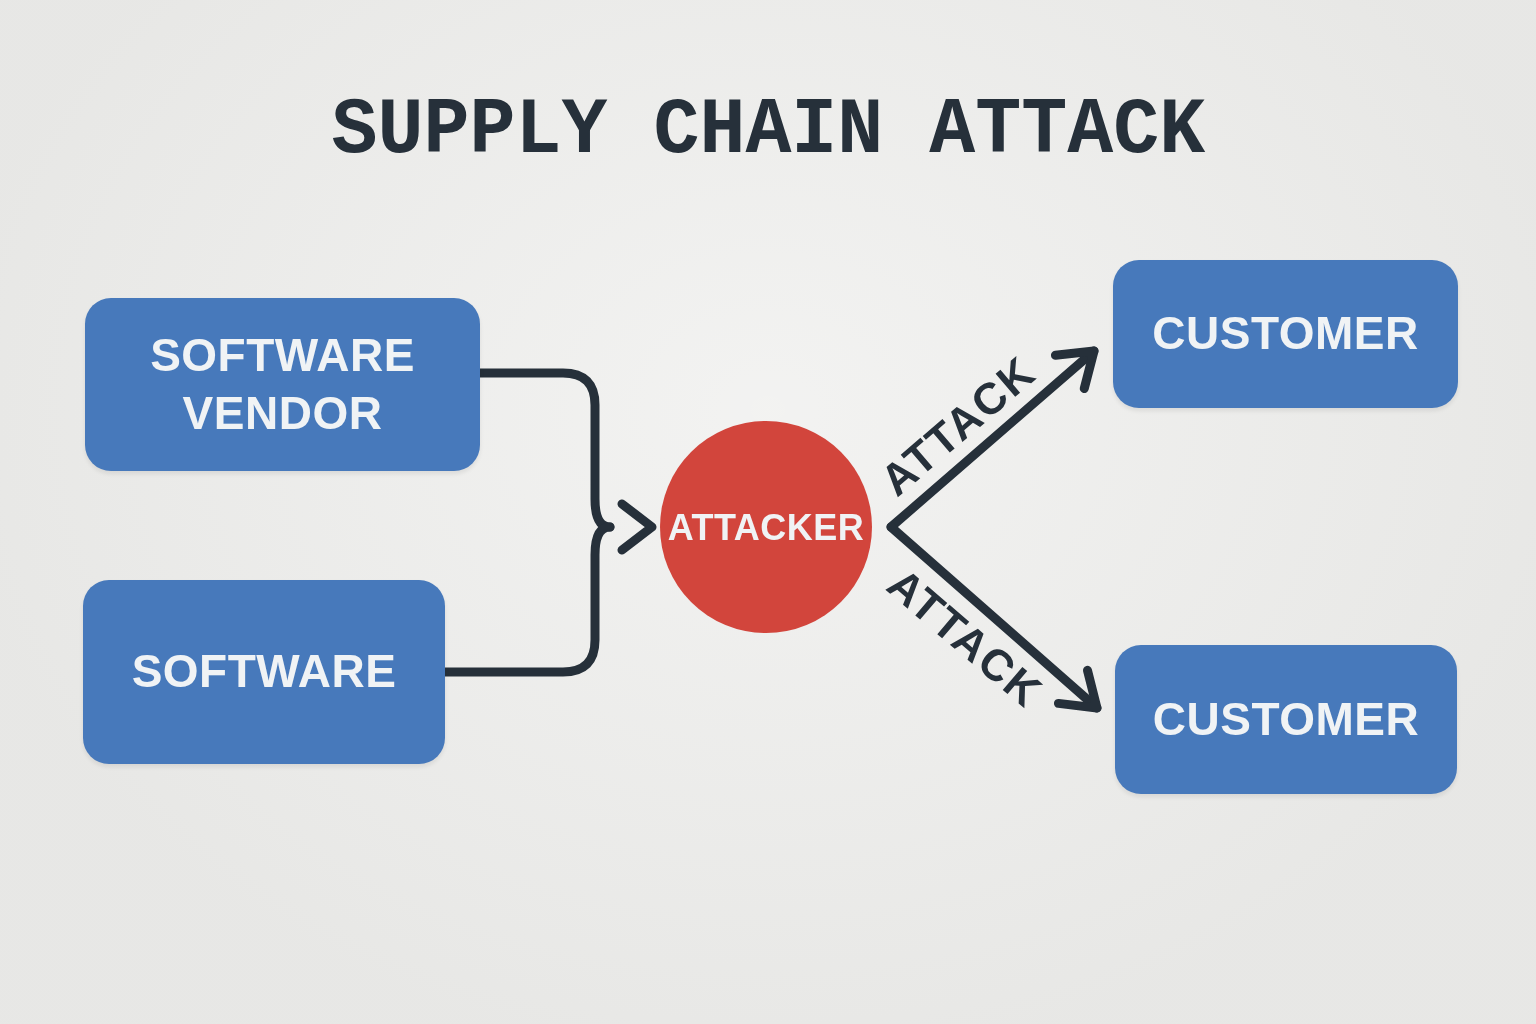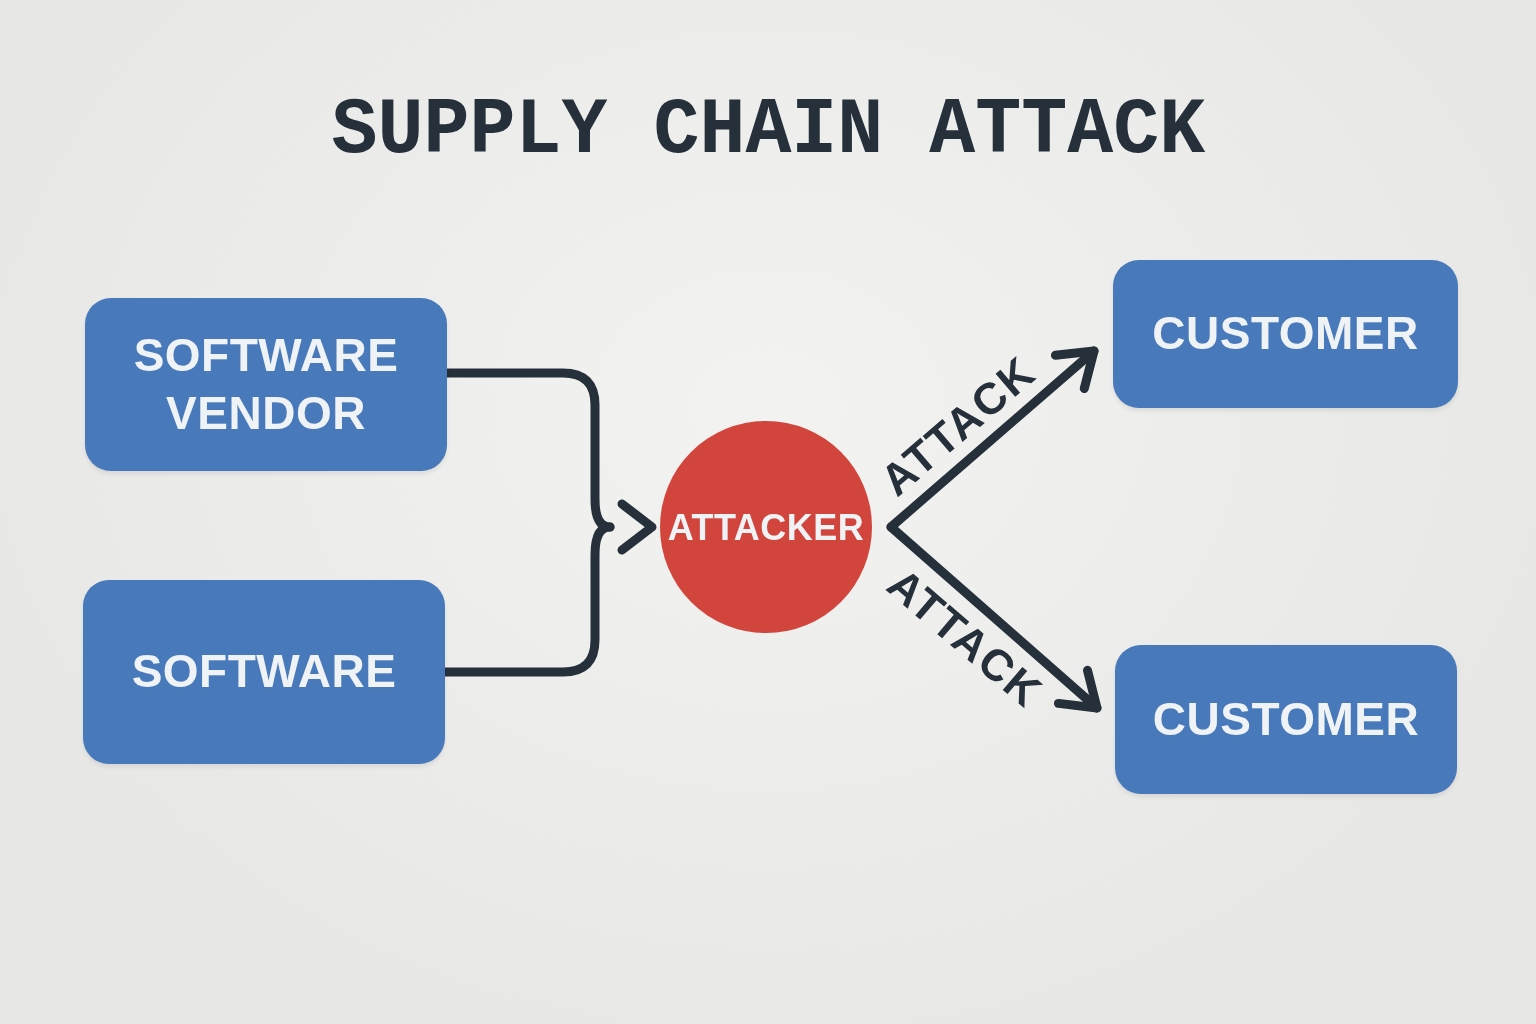--- a/index.html
+++ b/index.html
@@ -48,21 +48,21 @@
     font-weight: bold;
     display: flex;
     align-items: center;
     justify-content: center;
     text-align: center;
     font-size: 46px;
     line-height: 1.25;
     letter-spacing: 0.5px;
     box-shadow: 0 3px 4px rgba(0,0,0,0.08);
   }
-  .node-software-vendor { left: 85px;  top: 298px; width: 362px; height: 173px; padding: 0 30px; }
+  .node-software-vendor { left: 85px;  top: 298px; width: 395px; height: 173px; padding: 0 30px; }
   .node-software        { left: 83px;  top: 580px; width: 362px; height: 184px; }
   .node-customer-top    { left: 1113px; top: 260px; width: 345px; height: 148px; }
   .node-customer-bottom { left: 1115px; top: 645px; width: 342px; height: 149px; }
   .node-attacker {
     left: 660px; top: 421px;
     width: 212px; height: 212px;
     border-radius: 50%;
     background: var(--attacker-red);
     font-size: 36px;
     letter-spacing: 0.5px;

